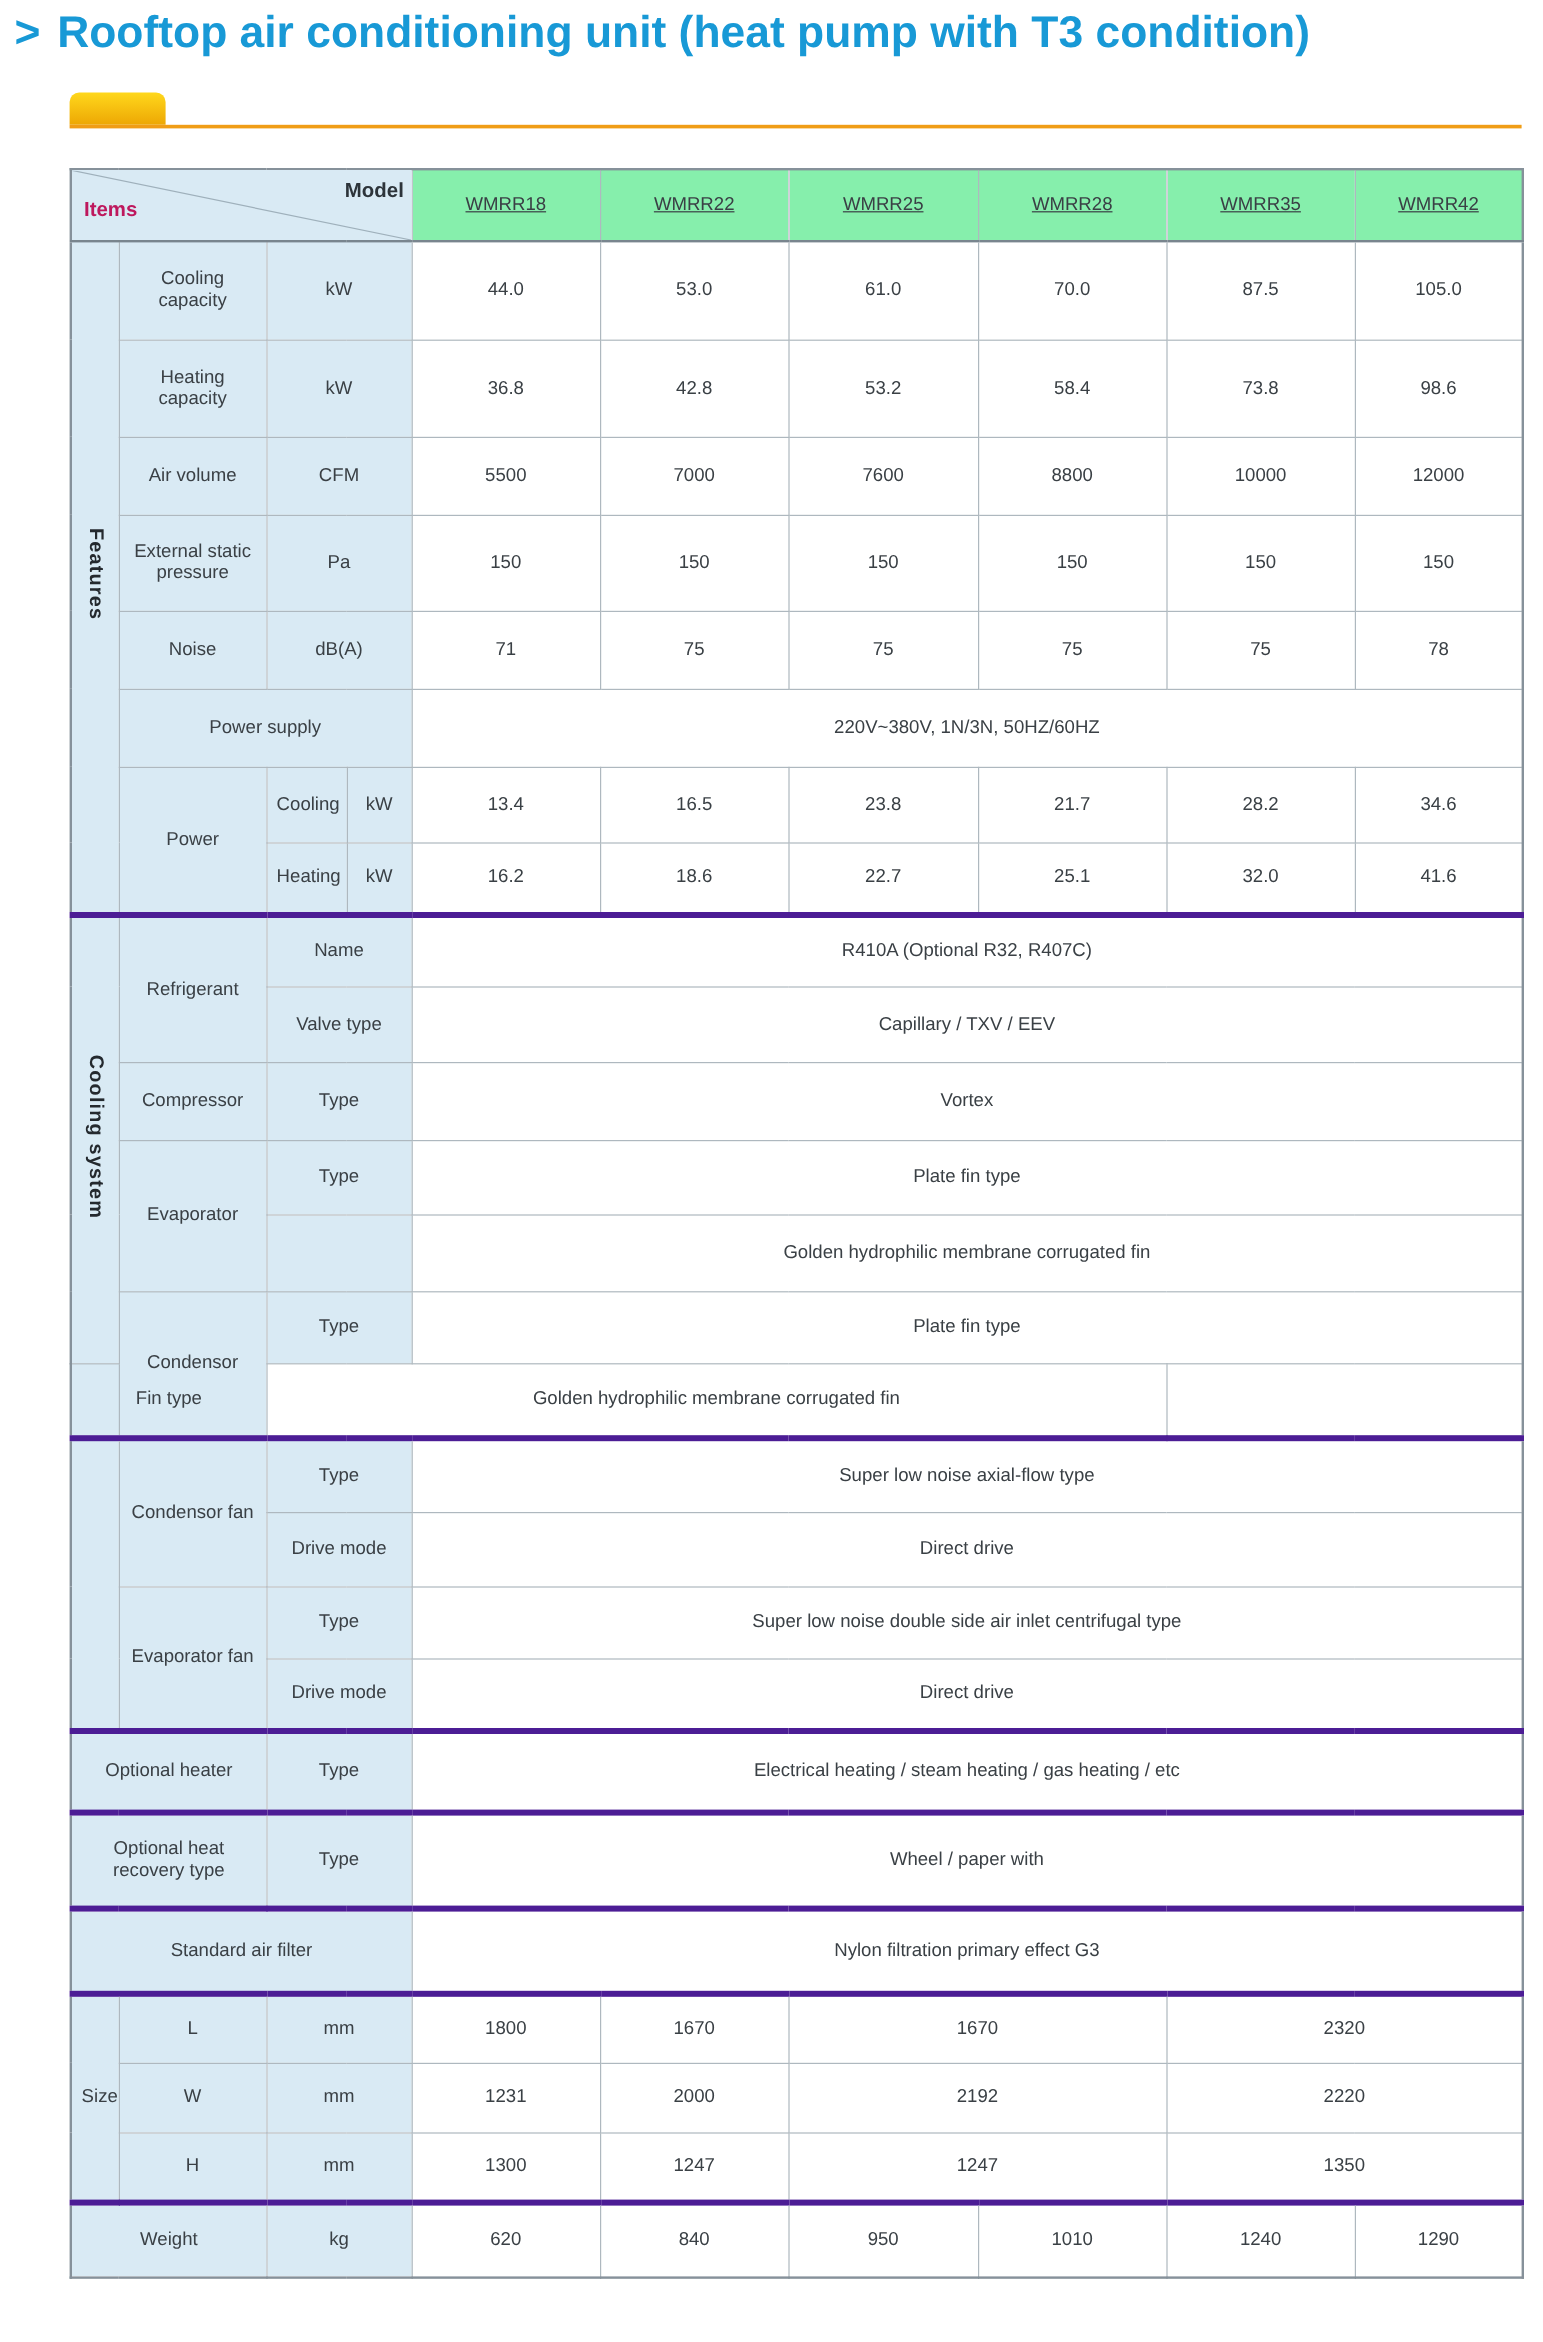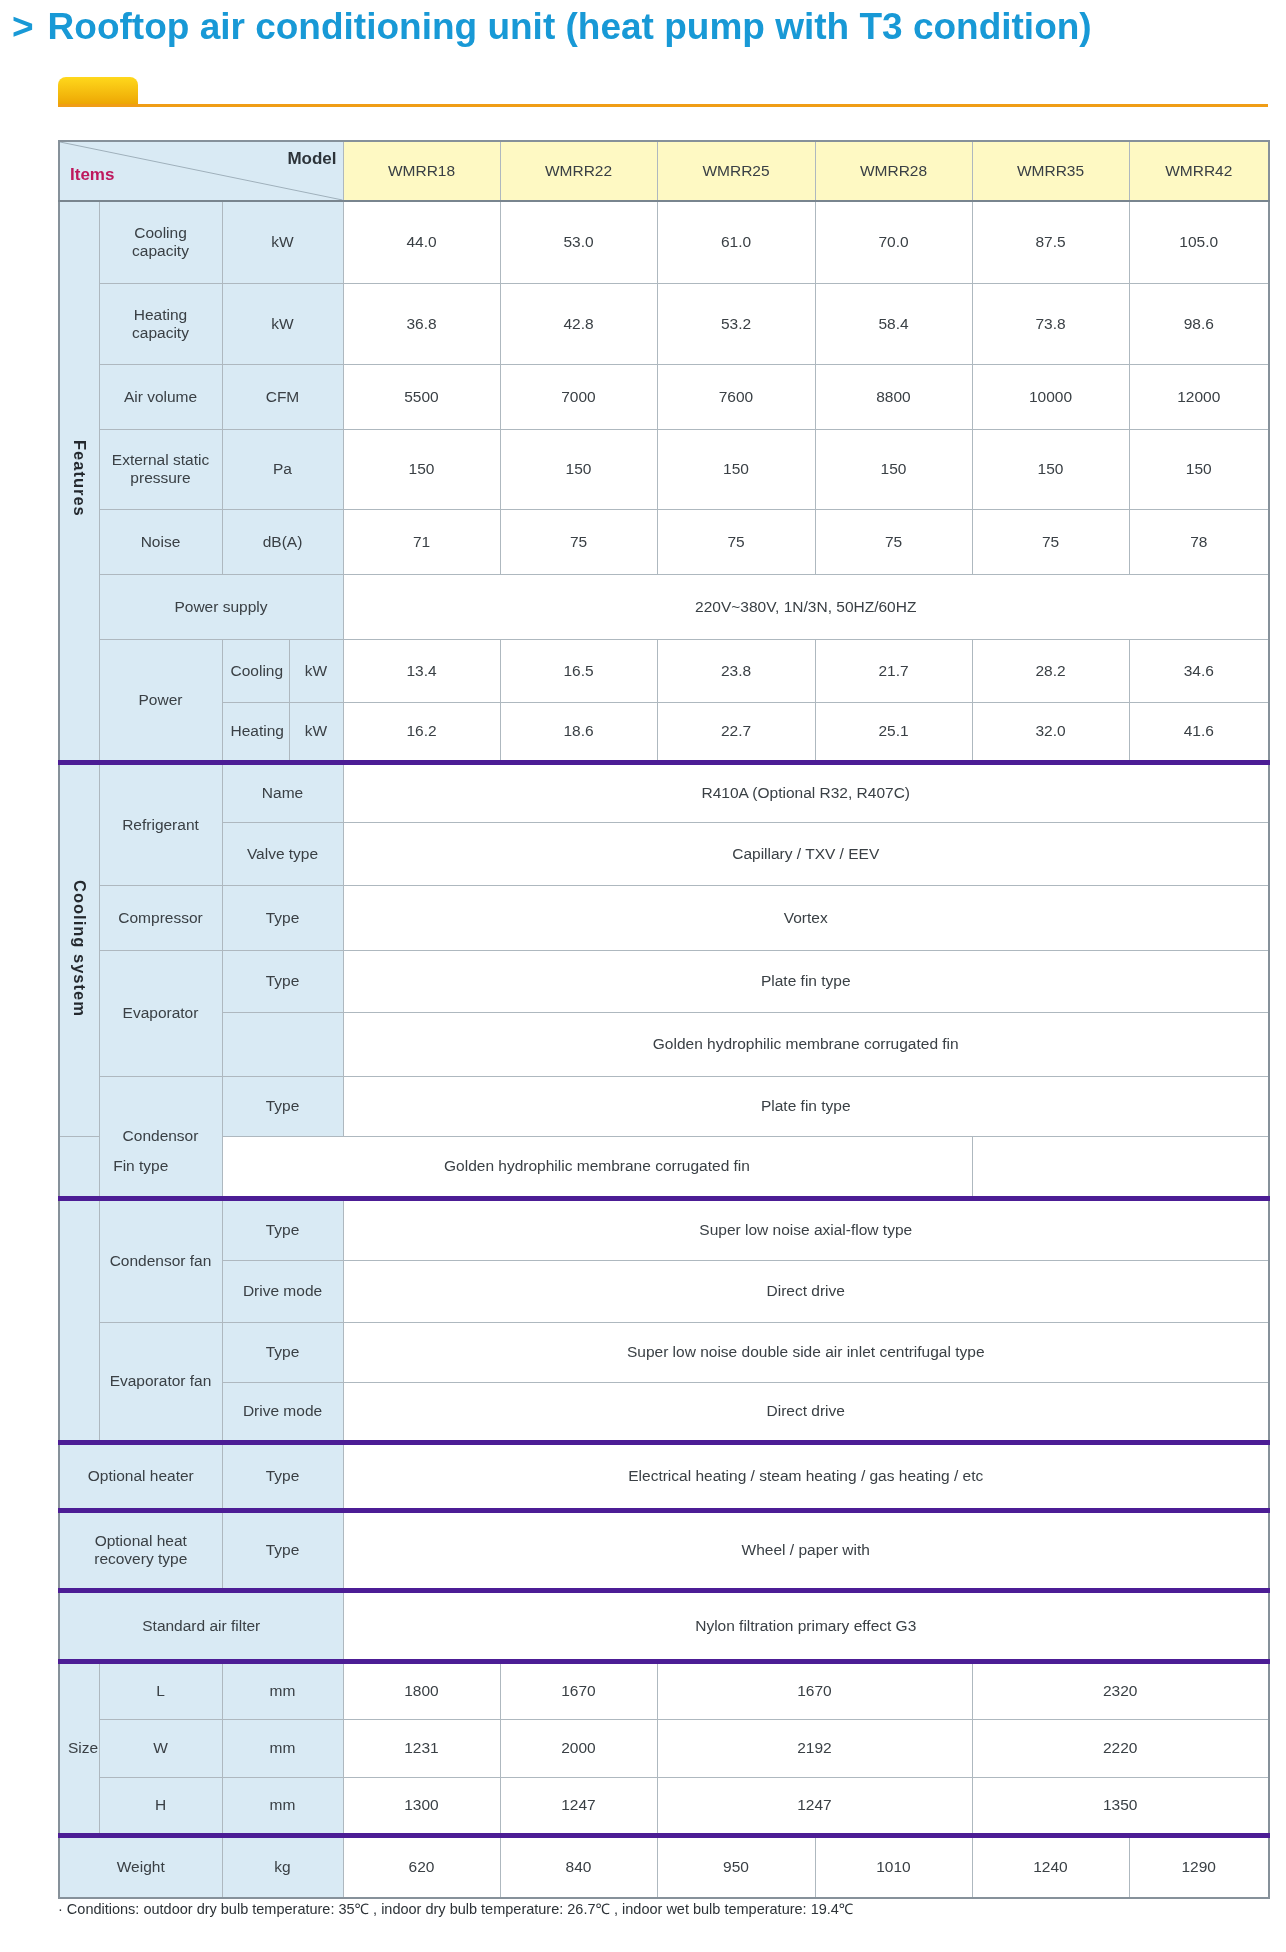--- a/index.html
+++ b/index.html
@@ -31,21 +31,21 @@
   }
   .spec td,.spec th{
     border:1px solid #aeb8bf;
     padding:2px 8px;
     text-align:center;vertical-align:middle;
     font-size:15.5px;font-weight:normal;color:#3a4045;
     overflow:hidden;
   }
   .lab{background:#d9eaf4;}
   .dat{background:#ffffff;}
-  .mh{background:#fef9c3;font-weight:bold;font-size:17px;color:#2d343a;}
+  .mh{background:#86efac;font-weight:bold;font-size:17px;color:#2d343a;text-decoration:underline;}
   .grp{background:#d9eaf4;padding:0;}
   .vtext{
     writing-mode:vertical-rl;
     font-weight:bold;font-size:16.5px;letter-spacing:1px;color:#24292e;
     display:inline-block;
   }
   .bold{font-weight:bold;}
   tr.hdr > td, tr.hdr > th{border-bottom:2px solid #79858e;}
   tr.sec > td{border-top:5px solid #4c1d95;}
   
@@ -299,14 +299,13 @@
     <td class="dat">840</td>
     <td class="dat">950</td>
     <td class="dat">1010</td>
     <td class="dat">1240</td>
     <td class="dat">1290</td>
   </tr>
 </tbody>
   </table>
 
 <div class="notes">
-  <div>· Conditions: outdoor dry bulb temperature: 35℃ , indoor dry bulb temperature: 26.7℃ , indoor wet bulb temperature: 19.4℃</div>
 </div>
 
 </body></html>

